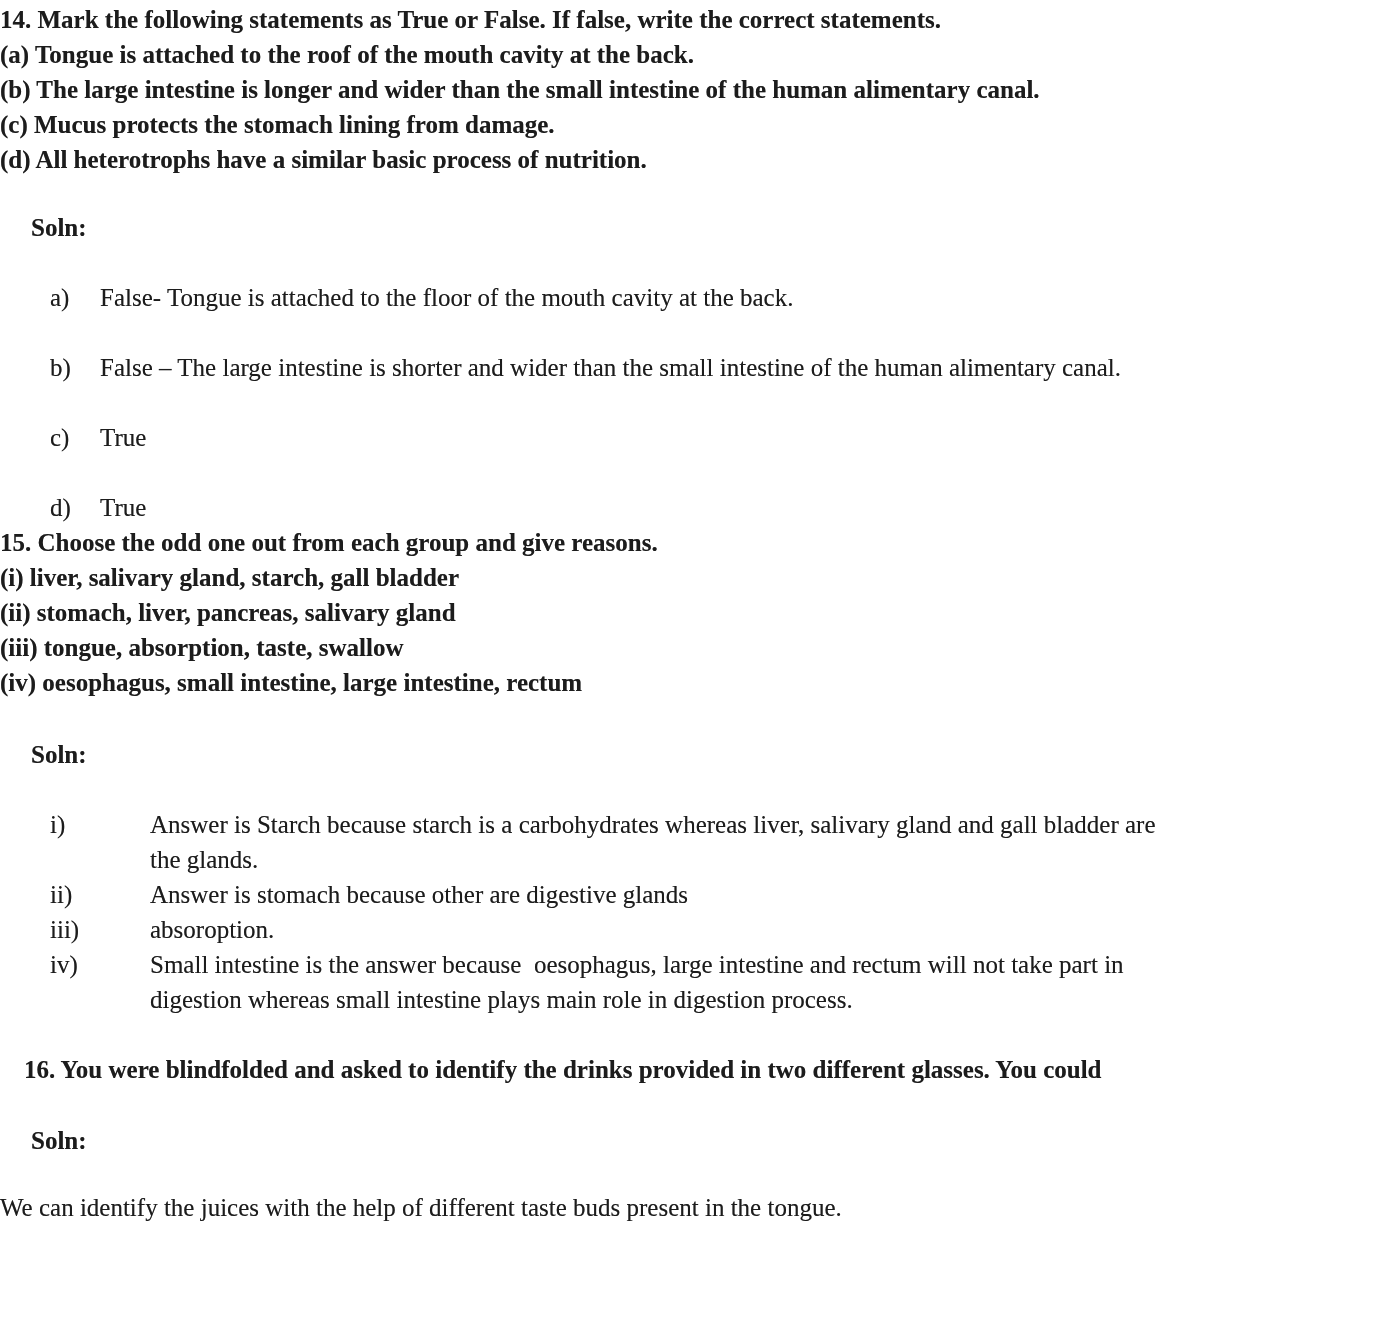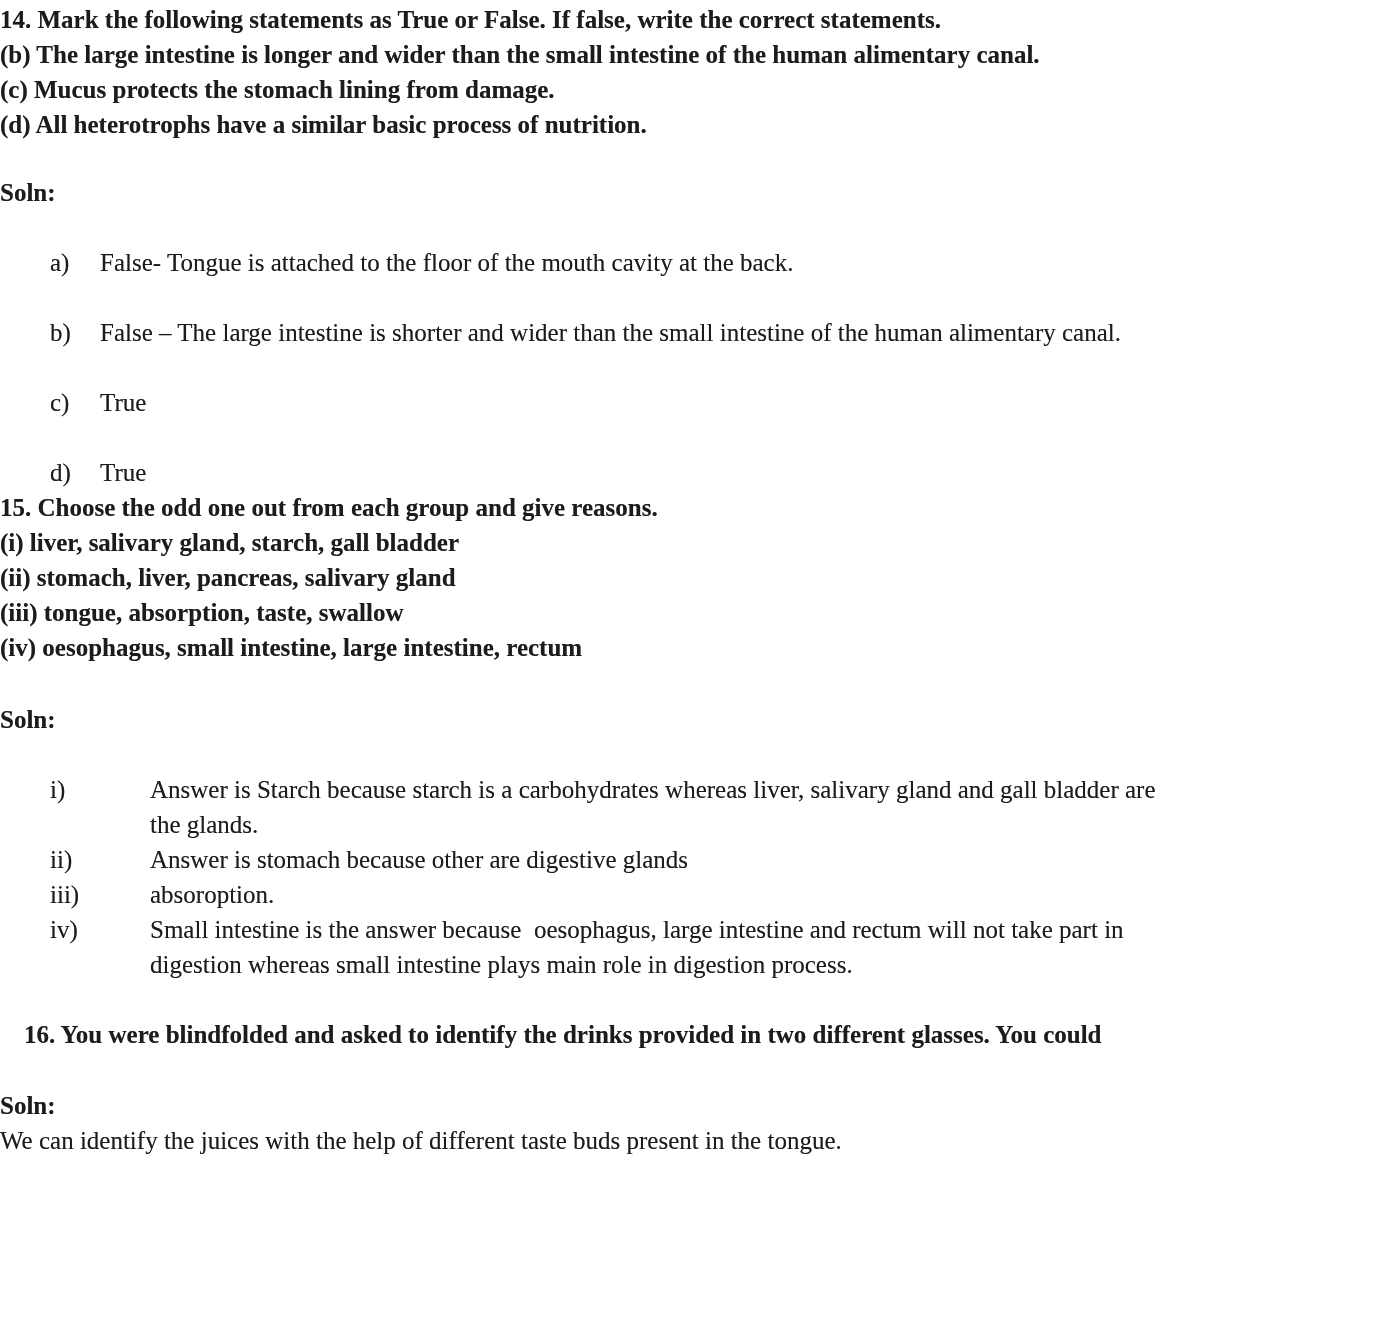--- a/index.html
+++ b/index.html
@@ -21,47 +21,48 @@
   .page {
     padding-top: 2px;
     width: 1389px;
   }
   p, div { margin: 0; padding: 0; }
 
   .line { white-space: pre; }
   .bold { font-weight: bold; }
 
   
-  .soln { margin-top: 33px; }
+  .soln { margin-top: 33px; margin-left: 31px; }
   .soln.s2 { margin-top: 37px; }
   .soln.s3 { margin-top: 36px; }
 
   
   .answer-list { margin-top: 35px; }
   .answer-row { display: flex; align-items: flex-start; }
   .answer-row.spaced { margin-bottom: 35px; }
   .answer-row.spaced:last-child { margin-bottom: 0; }
   .marker { flex: 0 0 auto; margin-left: 50px; }
   .marker.lettered { width: 50px; }
   .marker.roman { width: 100px; }
   .answer-text { flex: 1 1 auto; min-width: 0; }
 
   
   .q-block.q15 { margin-top: 0; }
   .q-block.q16 { margin-top: 35px; margin-left: 24px; }
 
-  .final-answer { }
+  .final-answer { margin-top: 32px; }
 </style>
 </head>
 <body>
 
 <div class="page">
 
   <section class="q-block q14">
     <p class="bold line">14. Mark the following statements as True or False. If false, write the correct statements.</p>
+    <p class="bold line">(a) Tongue is attached to the roof of the mouth cavity at the back.</p>
     <p class="bold line">(b) The large intestine is longer and wider than the small intestine of the human alimentary canal.</p>
     <p class="bold line">(c) Mucus protects the stomach lining from damage.</p>
     <p class="bold line">(d) All heterotrophs have a similar basic process of nutrition.</p>
   </section>
 
   <p class="bold line soln s1">Soln:</p>
 
   <div class="answer-list lettered-list">
     <div class="answer-row spaced">
       <div class="marker lettered line">a)</div>

